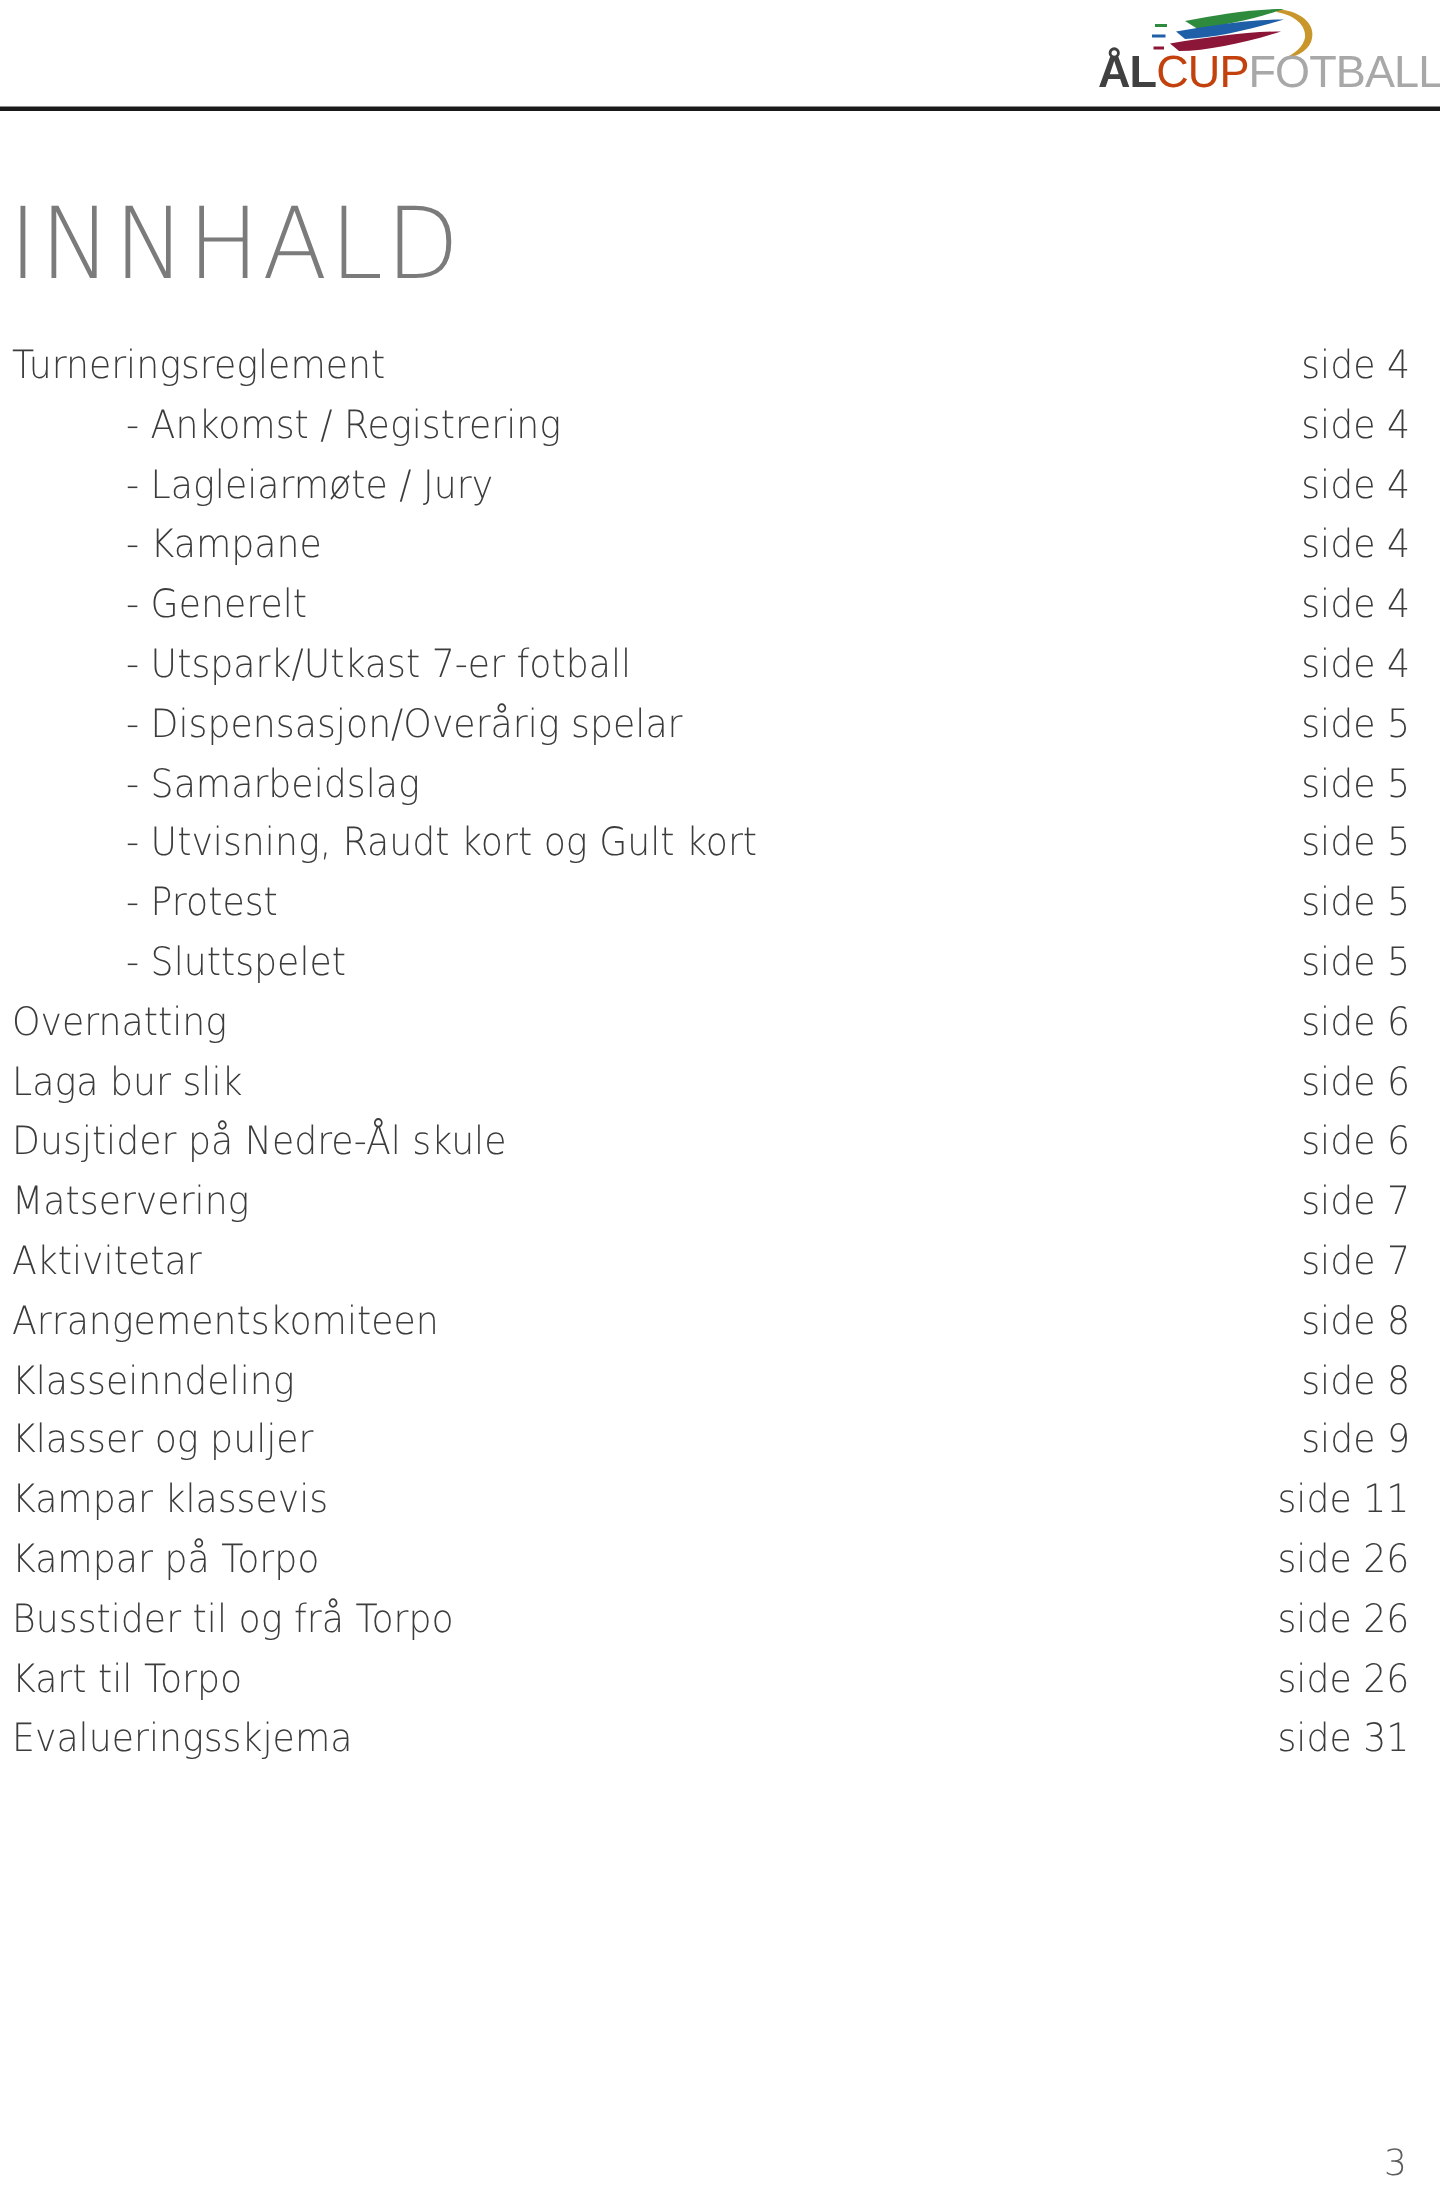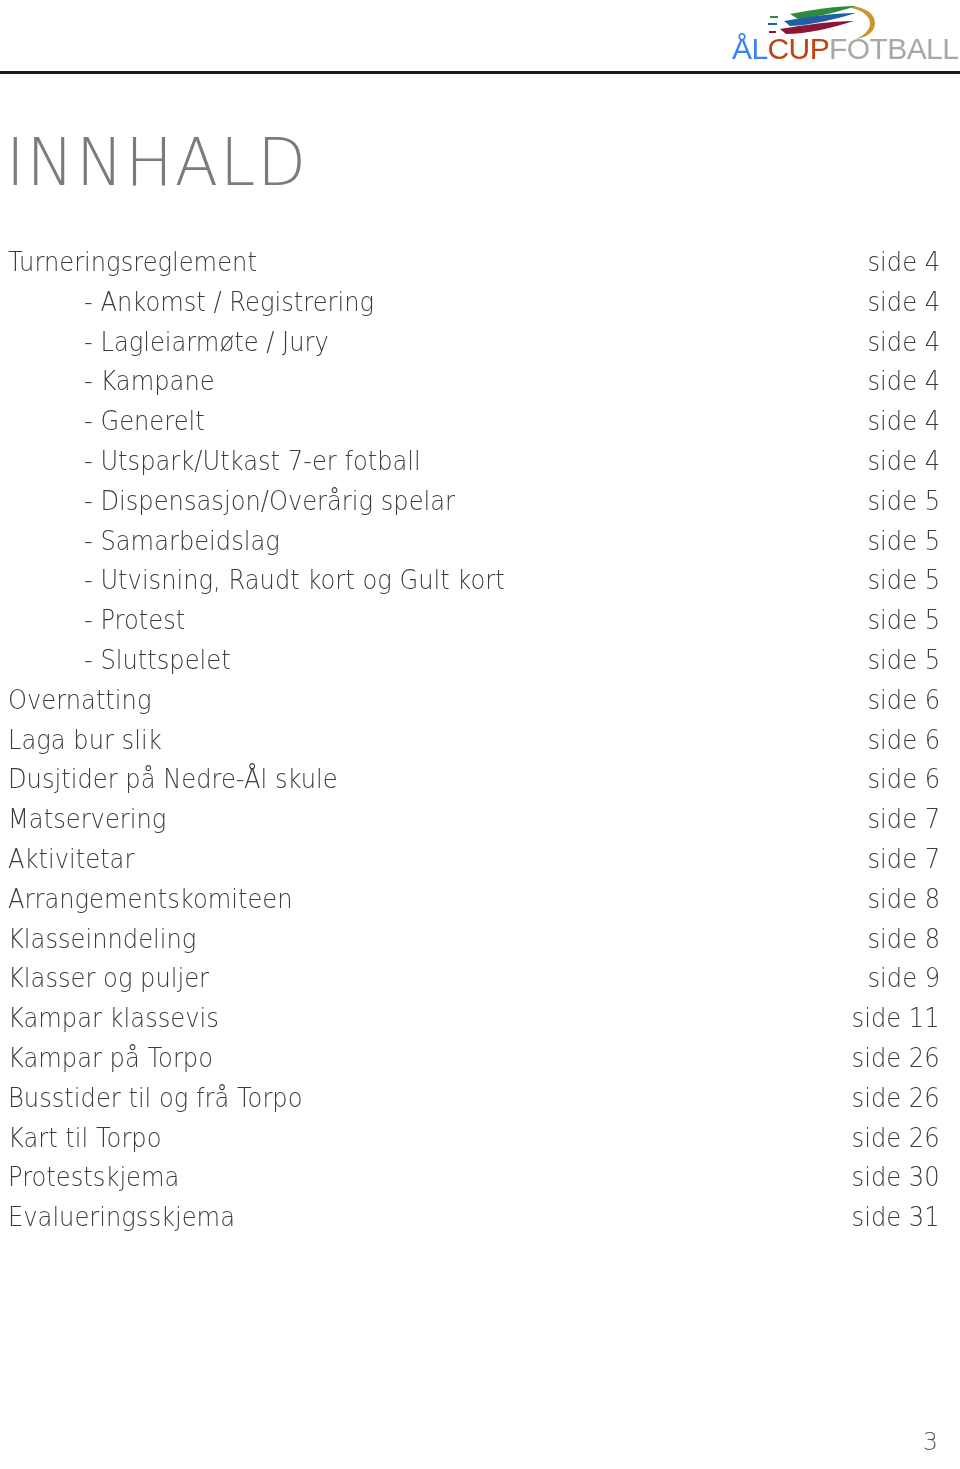--- a/index.html
+++ b/index.html
@@ -44,22 +44,22 @@
     bottom: 0;
     width: 224px;
     height: 34px;
     line-height: 34px;
     text-align: left;
     white-space: nowrap;
     font-size: 30px;
     letter-spacing: -0.6px;
   }
   .logo-al {
-    color: #3b82f6;
-    font-weight: normal;
+    color: #404040;
+    font-weight: bold;
   }
   .logo-cup {
     color: #c2410c;
     font-weight: normal;
   }
   .logo-fotball {
     color: #a8a8a8;
     font-weight: normal;
     margin-top: 40px;
   }
@@ -85,21 +85,21 @@
     font-family: "DejaVu Sans", sans-serif;
     font-stretch: normal;
     transform: scaleX(0.96);
     transform-origin: left center;
   }
 
   
   .toc {
     position: absolute;
     left: 0;
-    top: 246px;
+    top: 228px;
     width: 960px;
   }
   .toc-row {
     position: relative;
     height: 39.8px;
     width: 960px;
   }
   .toc-label {
     position: absolute;
     left: 8px;
@@ -262,24 +262,20 @@
     </div>
     <div class="toc-row">
       <div class="toc-label">Busstider til og frå Torpo</div>
       <div class="toc-page">side 26</div>
     </div>
     <div class="toc-row">
       <div class="toc-label">Kart til Torpo</div>
       <div class="toc-page">side 26</div>
     </div>
     <div class="toc-row">
-      <div class="toc-label">Protestskjema</div>
-      <div class="toc-page">side 30</div>
-    </div>
-    <div class="toc-row">
       <div class="toc-label">Evalueringsskjema</div>
       <div class="toc-page">side 31</div>
     </div>
   </div>
 
 <div class="page-footer">
   <div class="folio">3</div>
 </div>
 
 </body></html>

